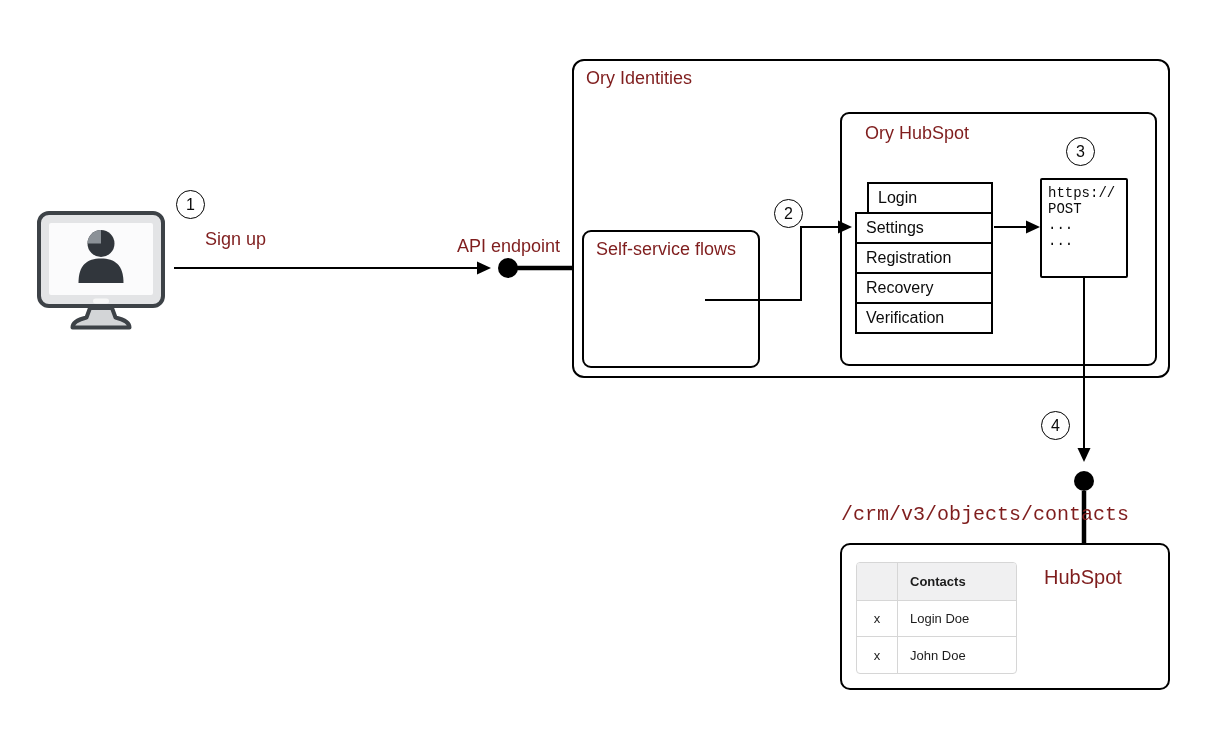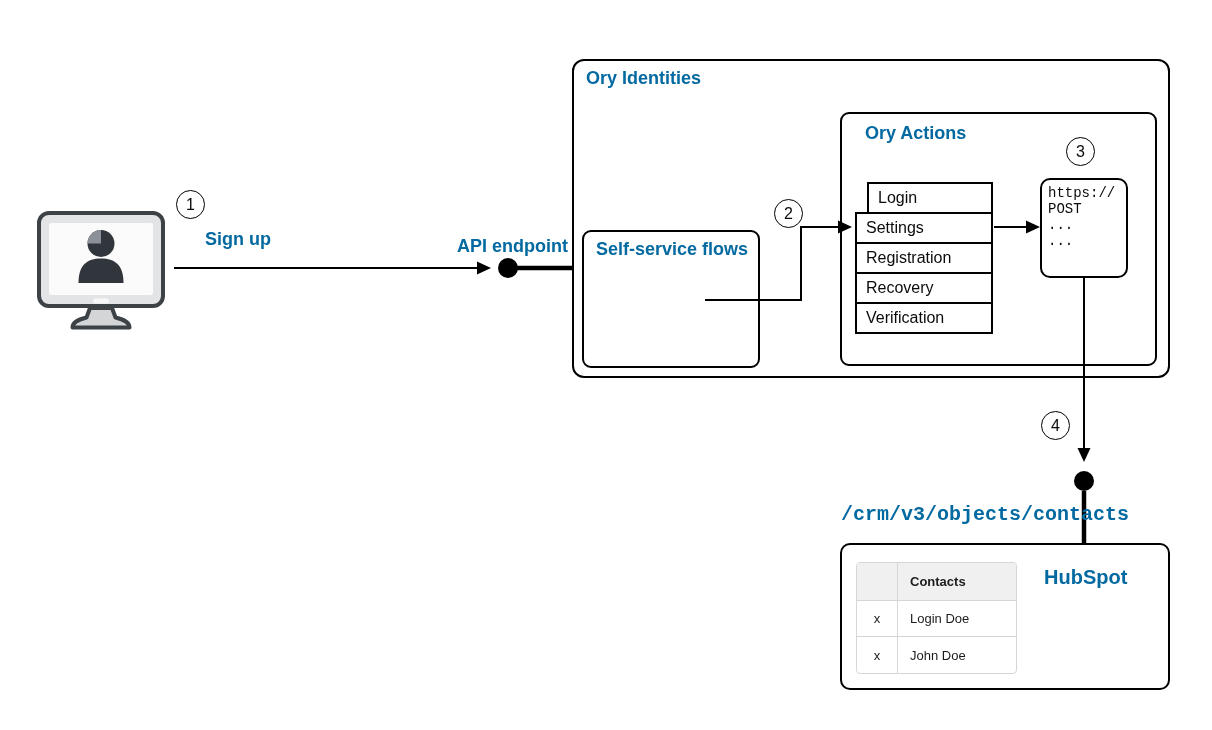--- a/index.html
+++ b/index.html
@@ -8,21 +8,21 @@
   .stage { position:relative; width:1212px; height:730px; background:#ffffff; overflow:hidden; }
 
   svg.layer { position:absolute; left:0; top:0; z-index:3; pointer-events:none; }
 
   .box { position:absolute; border:2px solid #000; background:transparent; z-index:2; }
   #ory-identities-box { left:572px; top:59px;  width:598px; height:319px; border-radius:12px; }
   #self-service-box   { left:582px; top:230px; width:178px; height:138px; border-radius:9px;  }
   #ory-actions-box    { left:840px; top:112px; width:317px; height:254px; border-radius:9px;  }
   #hubspot-box        { left:840px; top:543px; width:330px; height:147px; border-radius:10px; border-width:2.5px; }
 
-  .label { position:absolute; z-index:4; white-space:nowrap; font-size:18px; color:#0369a1;font-weight:bold; }
+  .label { position:absolute; z-index:4; white-space:nowrap; font-size:18px; color:#7f1d1d; }
   .mono  { font-family:"Liberation Mono","DejaVu Sans Mono",monospace; }
 
   #ory-identities-title { left:586px;  top:68px;  }
   #self-service-title   { left:596px;  top:239px; }
   #ory-actions-title    { left:865px;  top:123px; }
   #hubspot-title        { left:1044px; top:566px; font-size:20px; }
   #sign-up-label        { left:205px;  top:229px; }
   #api-endpoint-label   { left:457px;  top:236px; }
   #crm-path-label       { left:841px;  top:503px; font-size:20px; letter-spacing:0; }
 
@@ -33,21 +33,21 @@
   #step-2 { left:774px;  top:199px; }
   #step-3 { left:1066px; top:137px; }
   #step-4 { left:1041px; top:411px; }
 
   .flows { position:absolute; left:855px; top:182px; width:138px; z-index:2; }
   .flow-row { height:32px; border:2px solid #000; background:#fff; margin-top:-2px;
               font-size:16px; line-height:27px; padding-left:9px; }
   .flow-row:first-child { margin-top:0;margin-left:12px; }
 
   .codebox { position:absolute; left:1040px; top:178px; width:88px; height:100px;
-             border:2.5px solid #000; border-radius:10px; background:#fff; z-index:2;
+             border:2.5px solid #000; border-radius:2px; background:#fff; z-index:2;
              padding:5px 0 0 6px; font-size:14px; line-height:16px; }
 
   .ht { position:absolute; left:856px; top:562px; width:161px; z-index:2;
         border:1px solid #d6d6d6; border-radius:4px; background:#fff;
         font-size:13px; color:#1c1c1c; overflow:hidden; }
   .ht-row { display:flex;justify-content:center; }
   .ht-c1 { width:41px; display:flex; align-items:center; justify-content:center;
            border-right:1px solid #d6d6d6; }
   .ht-c2 { flex:1; display:flex; align-items:center; padding-left:12px; }
   .ht-head { height:38px; background:#f0f0f1; font-weight:bold; border-bottom:1px solid #d6d6d6; }
@@ -89,21 +89,21 @@
     <line x1="1084" y1="491" x2="1084" y2="544" stroke="#000" stroke-width="4.5"></line>
   </svg>
 
   <div class="box" id="ory-identities-box"></div>
   <div class="box" id="self-service-box"></div>
   <div class="box" id="ory-actions-box"></div>
   <div class="box" id="hubspot-box"></div>
 
   <div class="label" id="ory-identities-title">Ory Identities</div>
   <div class="label" id="self-service-title">Self-service flows</div>
-  <div class="label" id="ory-actions-title">Ory Actions</div>
+  <div class="label" id="ory-actions-title">Ory HubSpot</div>
   <div class="label" id="hubspot-title">HubSpot</div>
 
   <div class="label" id="sign-up-label">Sign up</div>
   <div class="label" id="api-endpoint-label">API endpoint</div>
   <div class="label mono" id="crm-path-label">/crm/v3/objects/contacts</div>
 
   <div class="step" id="step-1">1</div>
   <div class="step" id="step-2">2</div>
   <div class="step" id="step-3">3</div>
   <div class="step" id="step-4">4</div>

